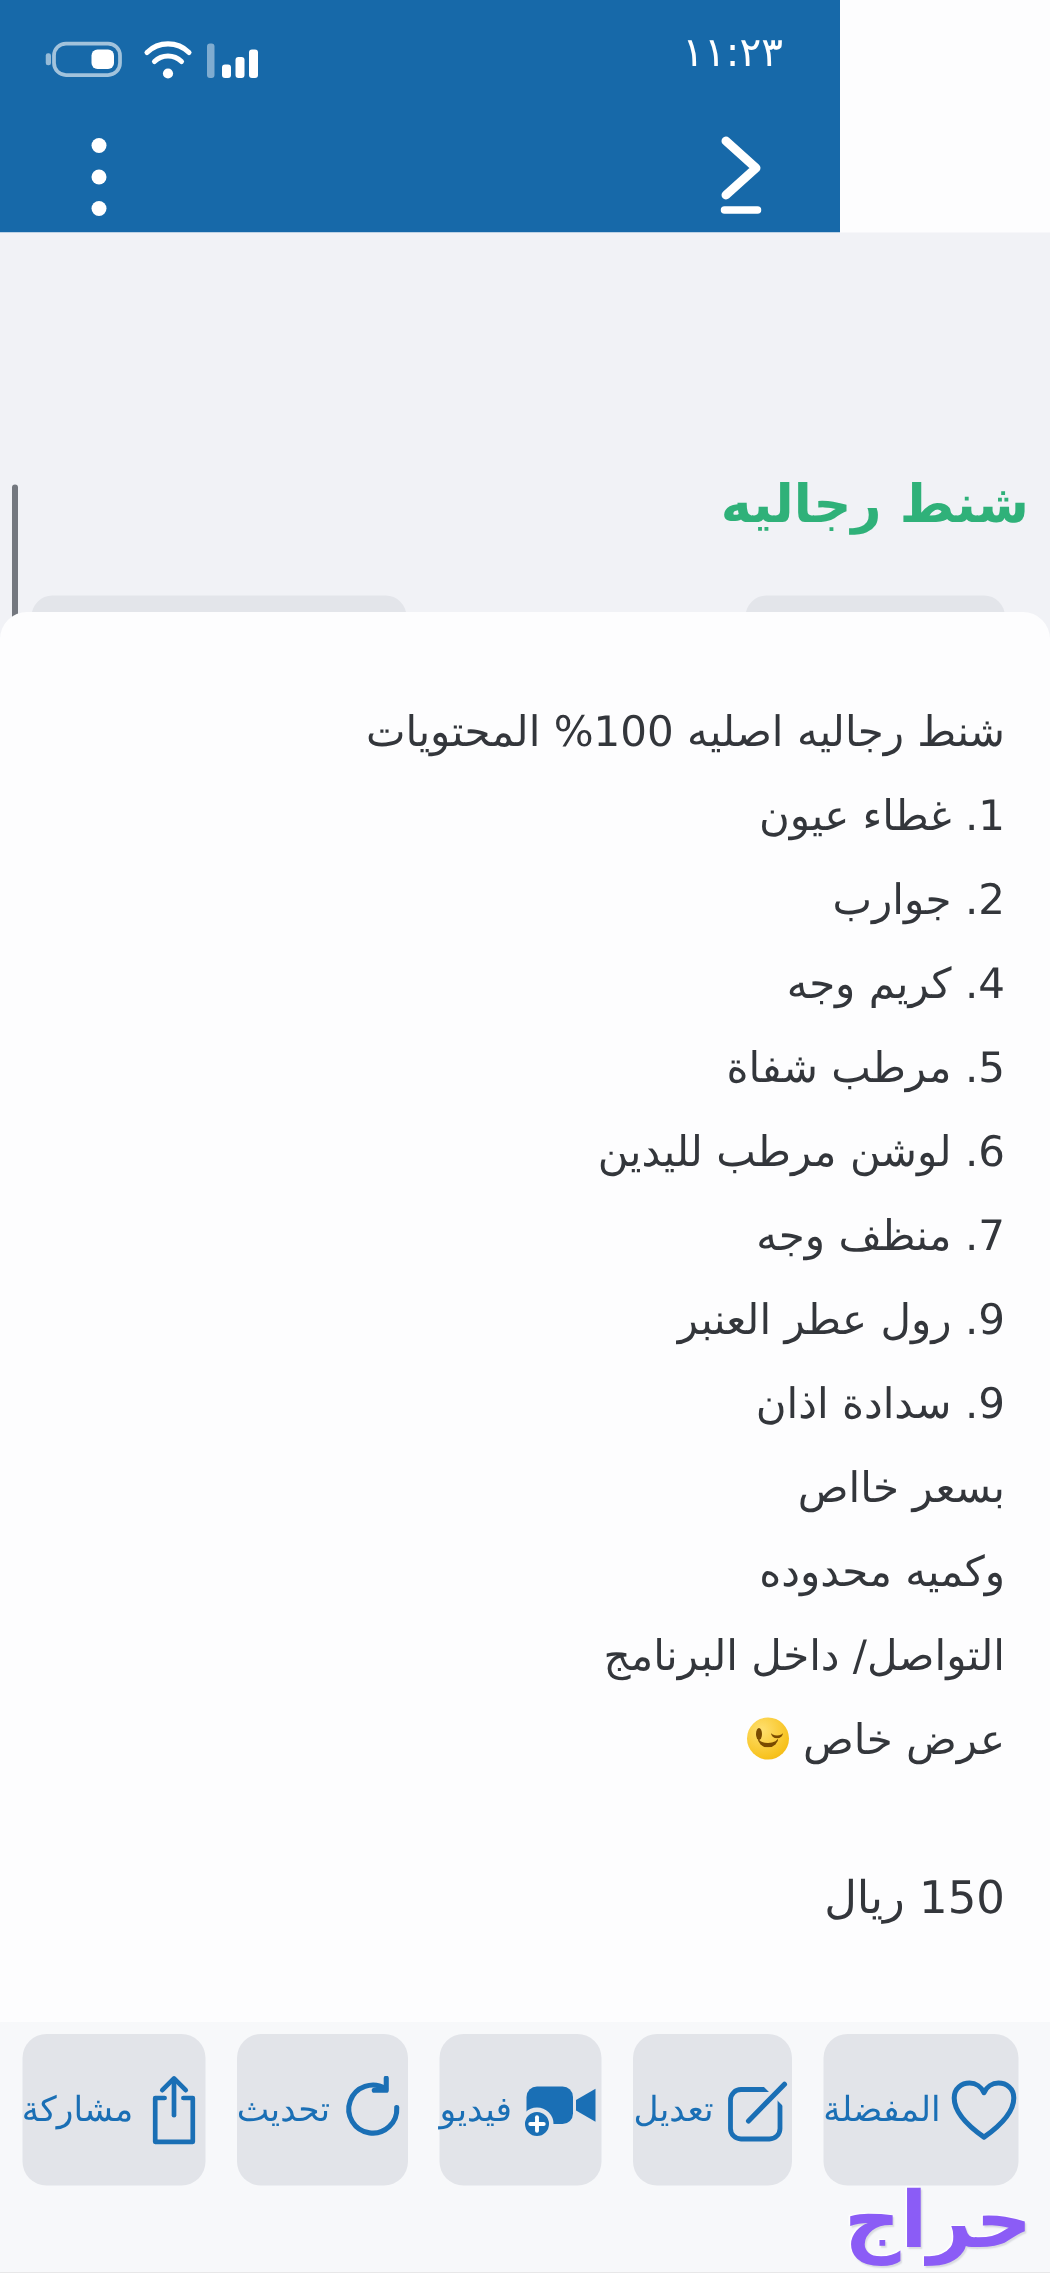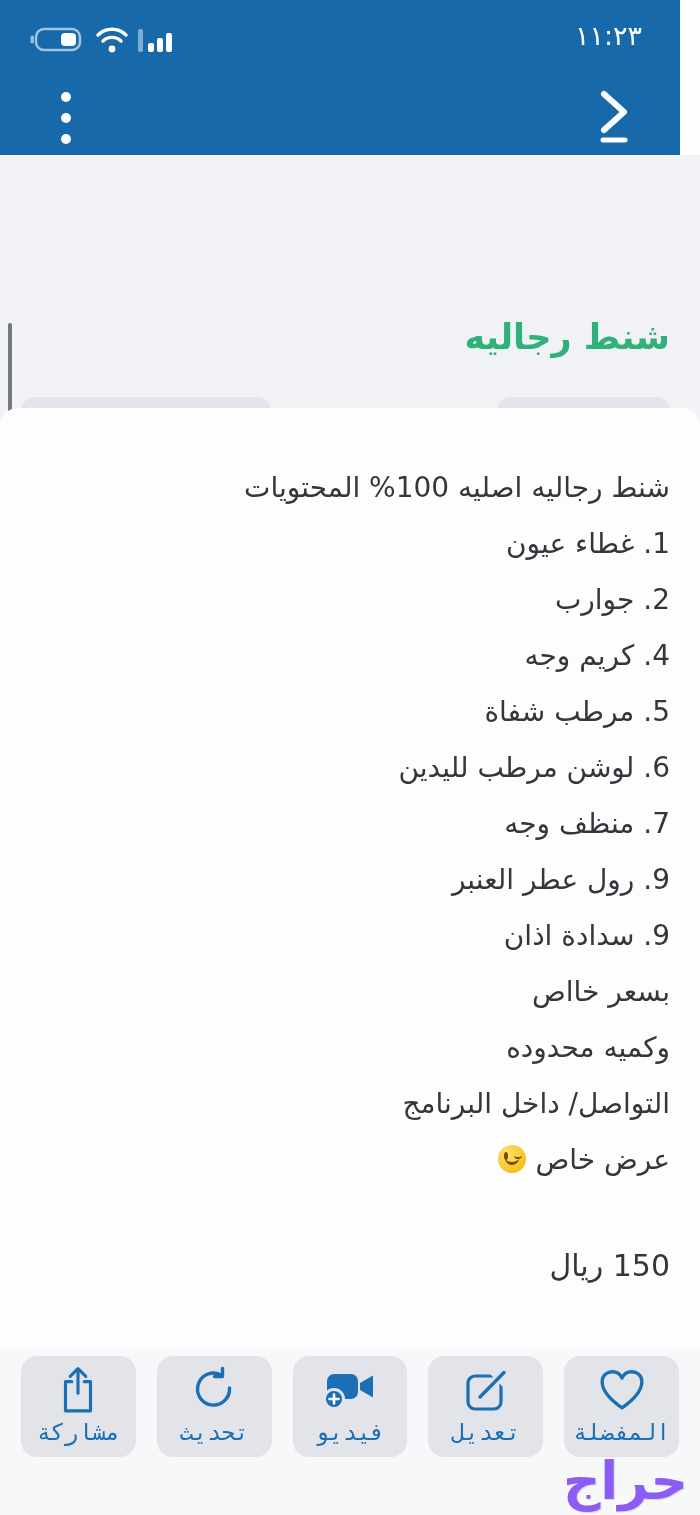--- a/index.html
+++ b/index.html
@@ -4,32 +4,32 @@
 <style>
   * { margin:0; padding:0; box-sizing:border-box; }
   html,body { background:#ccc; }
   body { font-family:"DejaVu Sans", sans-serif; }
   .screen {
     position:relative; width:700px; height:1515px; margin:0 auto;
     background:#fdfdfe; overflow:hidden; direction:rtl;
   }
 
   
-  .topbar { position:absolute; top:0; left:0; width:680px; height:155px; background:#1769a9; }
+  .topbar { position:absolute; top:0; left:0; width:560px; height:155px; background:#1769a9; }
   .sb-time { position:absolute; top:20px; right:38px; color:#ffffff; font-size:27px; letter-spacing:1px; }
   .sb-icons { position:absolute; top:26px; left:30px; display:flex; align-items:center; gap:9px; direction:ltr; }
   .nav-back { position:absolute; top:88px; right:42px; width:46px; height:56px; }
   .nav-kebab { position:absolute; top:92px; left:60px; width:12px; height:52px;
                display:flex; flex-direction:column; justify-content:space-between; align-items:center; }
   .nav-kebab i { width:10px; height:10px; border-radius:50%; background:#ffffff; }
 
   
   .header { position:absolute; top:155px; left:0; width:700px; height:270px; background:#f1f2f6; }
   .scroll-line { position:absolute; top:168px; left:8px; width:4px; height:190px; border-radius:2px; background:#74787f; }
-  .listing-title { position:absolute; top:162px; right:30px; font-size:35px; font-weight:bold; color:#2fb179; }
+  .listing-title { position:absolute; top:162px; right:14px; font-size:35px; font-weight:bold; color:#2fb179; }
 
   .chip { position:absolute; top:242px; height:58px; background:#e3e5ea; border-radius:14px;
           display:flex; align-items:center; }
   .chip-city { right:30px; width:173px; padding-right:18px; gap:12px; }
   .chip-city .label { color:#1a67a8; font-size:25px; }
   .chip-time { left:21px; width:250px; justify-content:center; gap:10px; }
   .chip-time .label { color:#3a3e45; font-size:24px; }
 
   .avatar { position:absolute; top:312px; right:17px; width:51px; height:51px; border-radius:50%;
             background:#b2bfcd; display:flex; align-items:center; justify-content:center;
@@ -59,22 +59,22 @@
   .emoji .eye-w { position:absolute; top:9px; right:4px; width:8px; height:5px;
                   border-bottom:2px solid #7a4b00; border-radius:0 0 8px 8px; }
   .emoji .mouth { position:absolute; left:7px; top:11px; width:14px; height:9px;
                   border-bottom:3px solid #7a4b00; border-radius:0 0 12px 12px; }
 
   
   .toolbar { position:absolute; top:1348px; left:0; width:700px; height:167px;
              background:rgba(247,248,250,0.97); }
   .tb-row { display:flex; gap:21px; padding:8px 21px 0 21px; }
   .tb-btn { flex:1; height:101px; background:#e2e4e9; border:none; border-radius:16px;
-            display:flex; flex-direction:column; align-items:center; justify-content:center;
-            gap:6px; cursor:pointer; font-family:Liberation Mono, monospace; }
+            display:flex; flex-direction:row; align-items:center; justify-content:center;
+            gap:6px; cursor:pointer; font-family:Liberation Sans, sans-serif; }
   .tb-btn .lbl { color:#1a6fb5; font-size:23px; }
   .tb-ic { height:46px; display:flex; align-items:center; justify-content:center; }
   .watermark { position:absolute; bottom:4px; right:12px; font-size:52px; font-weight:bold;
                color:#8b5cf6; text-shadow:1px 1px 1px #d9dbe0, -1px -1px 1px #ffffff; }
 </style>
 </head>
 <body>
 
 <div class="screen">
 

